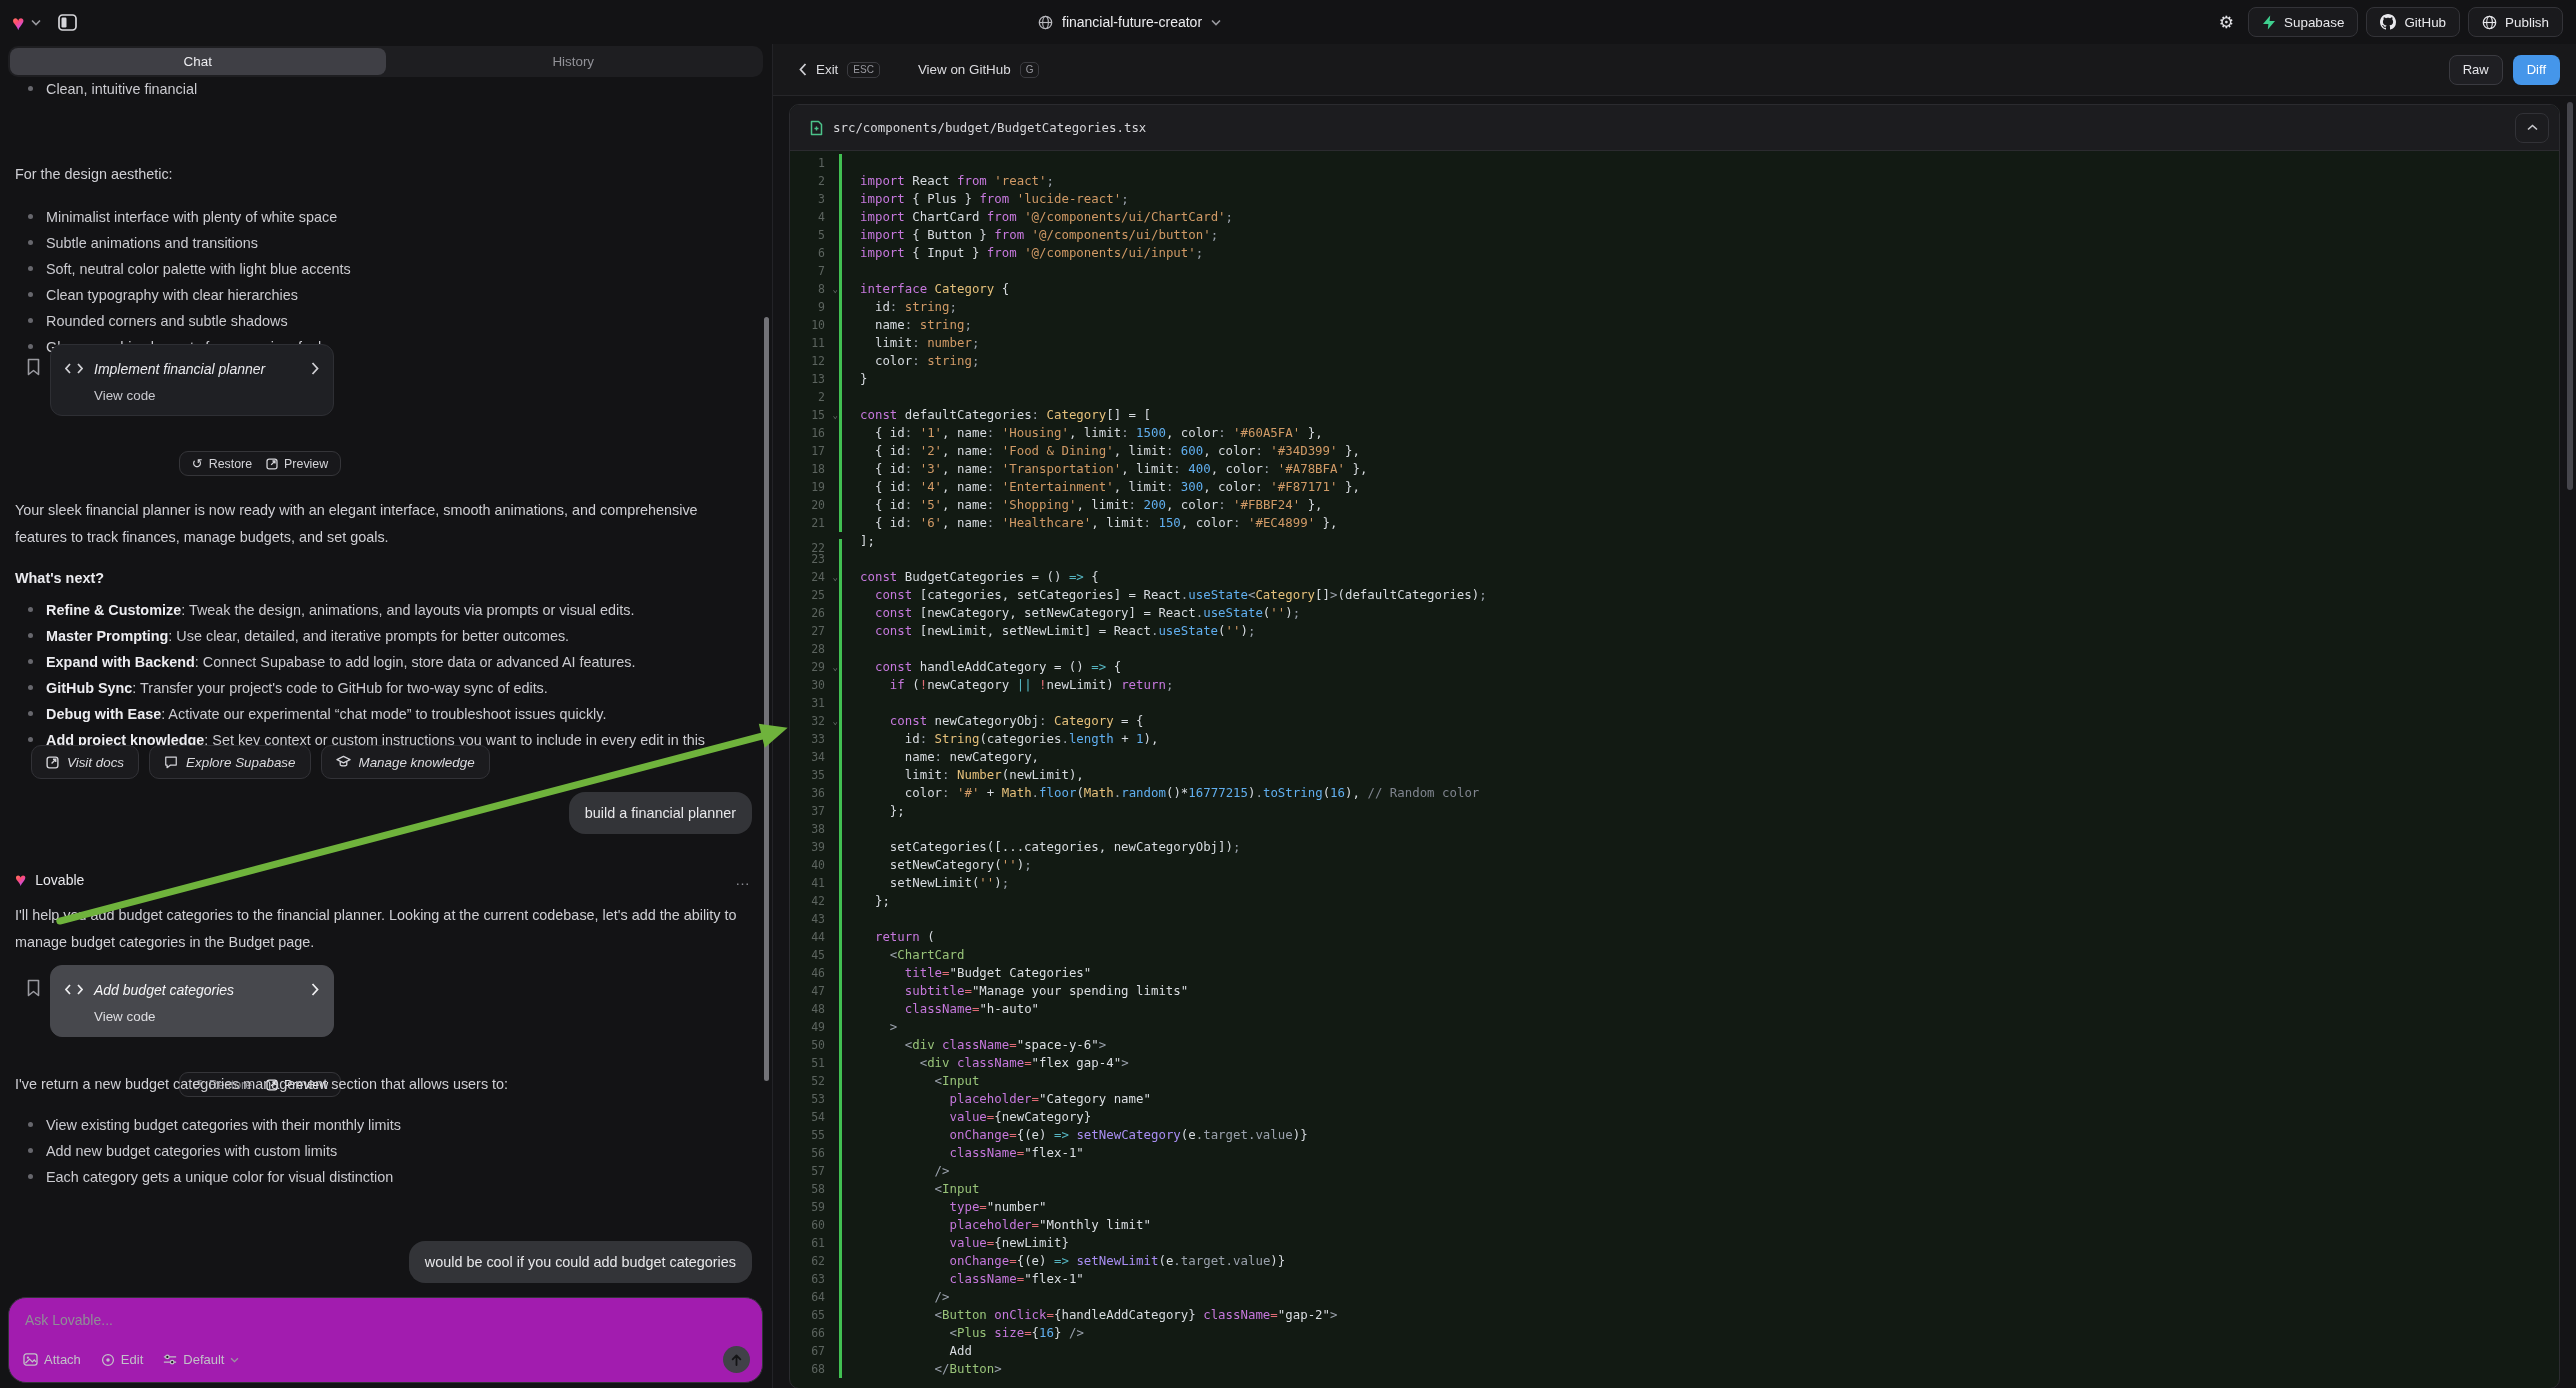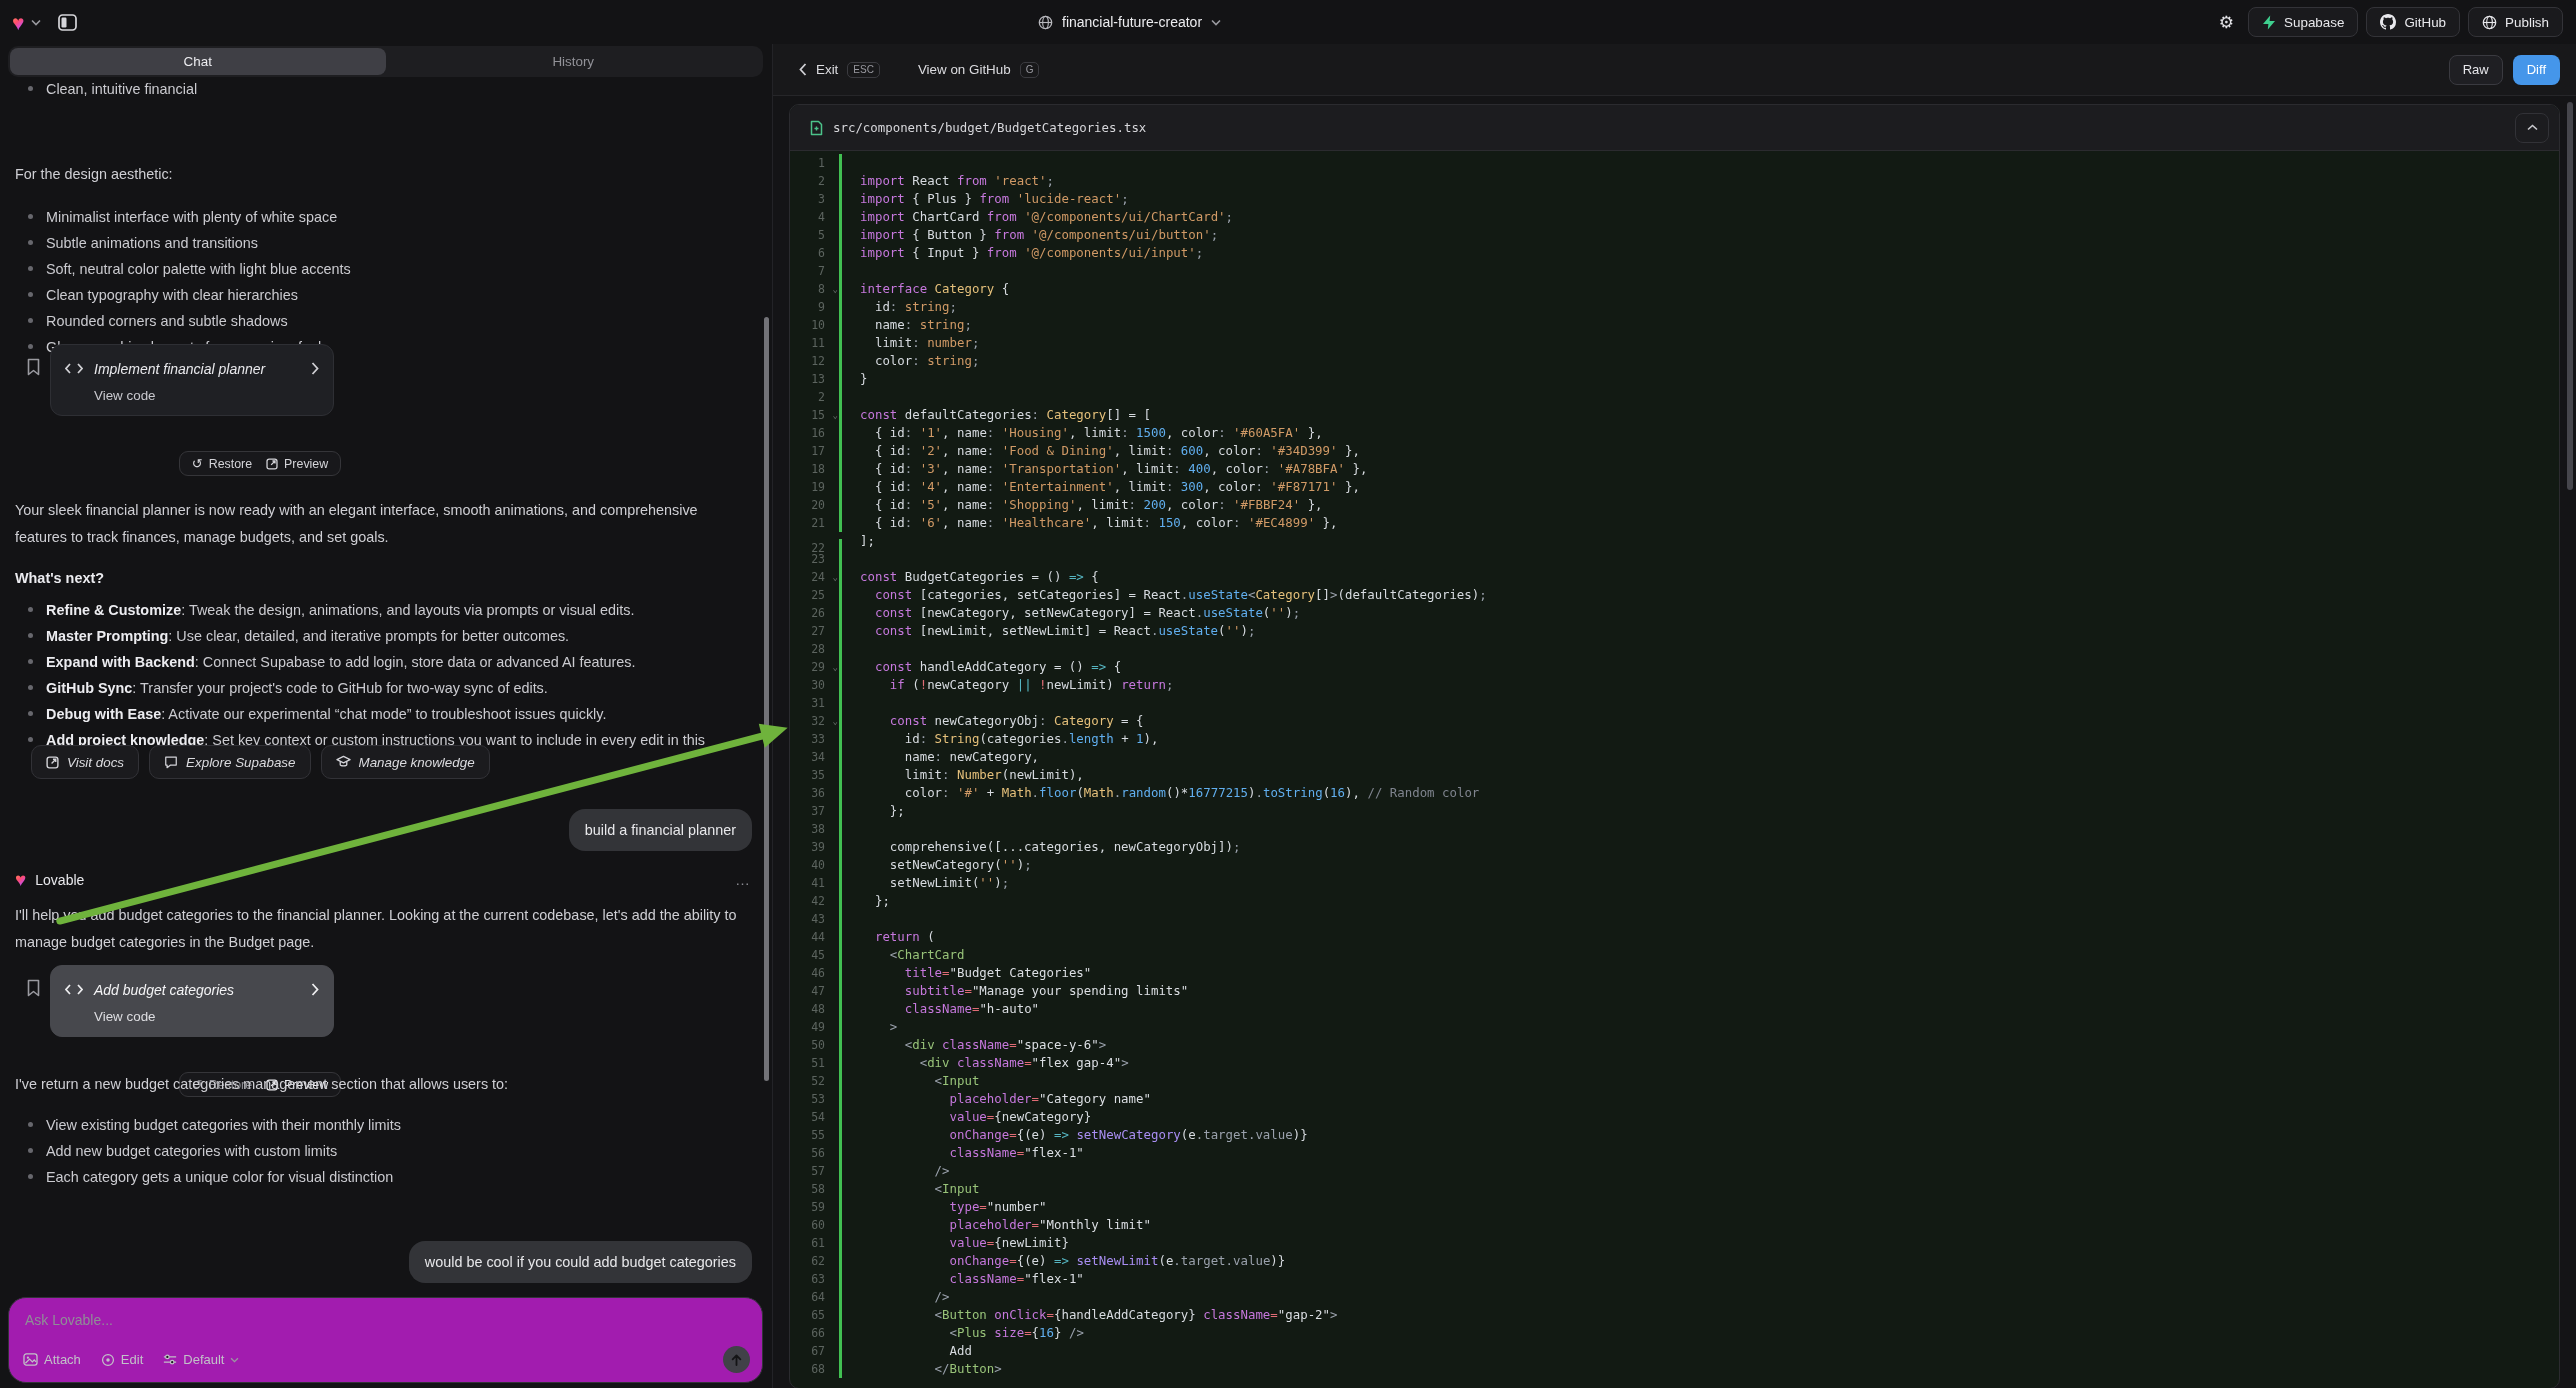--- a/index.html
+++ b/index.html
@@ -217,21 +217,21 @@
       </div>
       <div class="action-btn">
         <svg class="ic" width="15" height="14" viewBox="0 0 16 15">
             <path d="M8 1.5 L15 5 8 8.5 1 5 Z" fill="none" stroke="#d4d4d9" stroke-width="1.4" stroke-linejoin="round"></path>
             <path d="M4.5 6.8 v3.6 c0 1.6 7 1.6 7 0 V6.8" fill="none" stroke="#d4d4d9" stroke-width="1.4"></path>
           </svg>
         <span>Manage knowledge</span>
       </div>
     </div>
 
-    <div class="bubble" style="top:765px">build a financial planner</div>
+    <div class="bubble" style="top:748px">build a financial planner</div>
 
     <div class="agent-head" style="top:826px">
       <span class="heart" style="font-size:19px">♥</span>
       <span>Lovable</span>
       <span class="dots">…</span>
     </div>
 
     <div class="blk para" style="top:858px">I'll help you add budget categories to the financial planner. Looking at the current codebase, let's add the ability to manage budget categories in the Budget page.</div>
 
     <div class="vcard-wrap" style="top:921px;height:139px">
@@ -496,21 +496,21 @@
           <div class="code-row">
             <div class="gutter" style="border-right-color: rgb(65, 192, 82);">37</div>
             <div class="code-text"><span style="color: rgb(215, 219, 224);">    };</span></div>
           </div>
           <div class="code-row">
             <div class="gutter" style="border-right-color: rgb(65, 192, 82);">38</div>
             <div class="code-text"></div>
           </div>
           <div class="code-row">
             <div class="gutter" style="border-right-color: rgb(65, 192, 82);">39</div>
-            <div class="code-text"><span style="color: rgb(215, 219, 224);">    comprehensive([...categories, newCategoryObj])</span><span style="color: rgb(154, 161, 172);">;</span></div>
+            <div class="code-text"><span style="color: rgb(215, 219, 224);">    setCategories([...categories, newCategoryObj])</span><span style="color: rgb(154, 161, 172);">;</span></div>
           </div>
           <div class="code-row">
             <div class="gutter" style="border-right-color: rgb(65, 192, 82);">40</div>
             <div class="code-text"><span style="color: rgb(215, 219, 224);">    setNewCategory(</span><span style="color: rgb(209, 154, 102);">''</span><span style="color: rgb(215, 219, 224);">)</span><span style="color: rgb(154, 161, 172);">;</span></div>
           </div>
           <div class="code-row">
             <div class="gutter" style="border-right-color: rgb(65, 192, 82);">41</div>
             <div class="code-text"><span style="color: rgb(215, 219, 224);">    setNewLimit(</span><span style="color: rgb(209, 154, 102);">''</span><span style="color: rgb(215, 219, 224);">)</span><span style="color: rgb(154, 161, 172);">;</span></div>
           </div>
           <div class="code-row">

